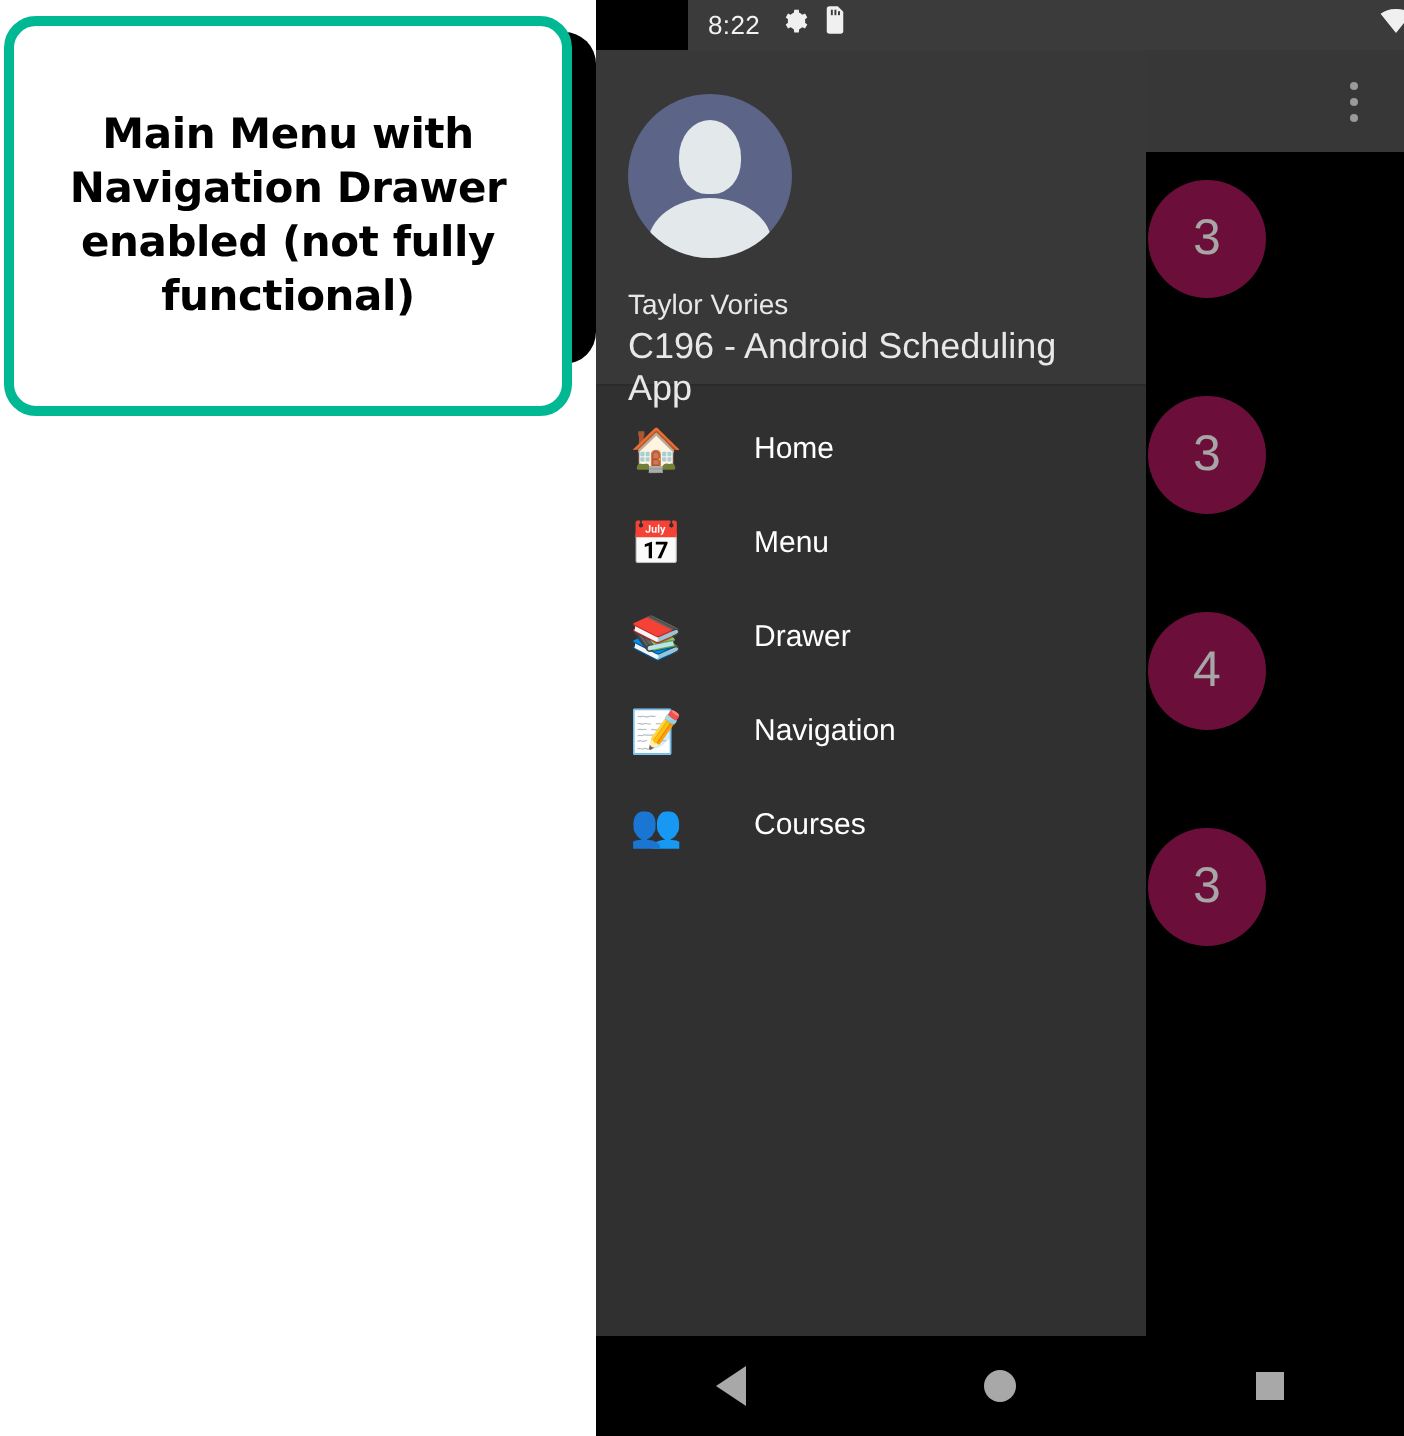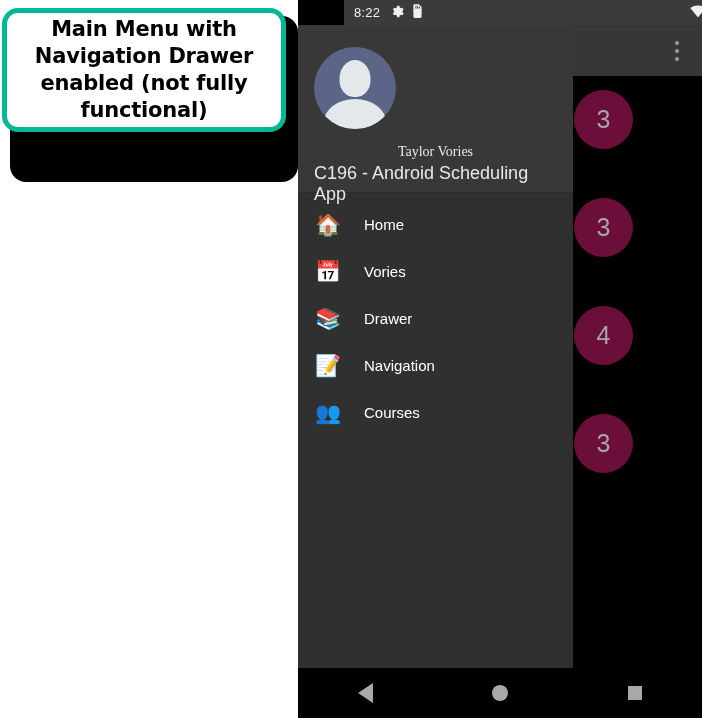--- a/index.html
+++ b/index.html
@@ -30,21 +30,21 @@
     width: 288px;
     height: 166px;
     background: #000000;
     border-radius: 16px;
   }
   #callout-box {
     position: absolute;
     left: 2px;
     top: 8px;
     width: 284px;
-    height: 124px;
+    height: 200px;
     background: #ffffff;
     border: 5px solid #00b894;
     border-radius: 16px;
     box-sizing: border-box;
     display: flex;
     align-items: center;
     justify-content: center;
     padding: 4px 10px;
   }
   #callout-text {
@@ -207,22 +207,21 @@
     bottom: -16px;
     width: 62px;
     height: 46px;
     border-radius: 50% 50% 0 0;
     background: #e3e8ea;
   }
   #drawer-user-name {
     margin-top: 15px;
     font-size: 14px;
     color: #e8e8e8;
-    font-family: Liberation Serif, serif;
-    text-align: center;
+    font-family: Liberation Sans, sans-serif;
   }
   #drawer-user-subtitle {
     margin-top: 3px;
     font-size: 18px;
     color: #e8e8e8;
     font-family: "Liberation Sans", sans-serif;
   }
   #drawer-divider {
     height: 1px;
     background: #2b2b2b;
@@ -240,21 +239,21 @@
   .drawer-item .di-icon {
     width: 26px;
     height: 26px;
     font-size: 21px;
     line-height: 26px;
     text-align: center;
     flex: 0 0 auto;
     font-family: "DejaVu Sans", sans-serif;
   }
   .drawer-item .di-label {
-    margin-left: 23px;
+    margin-left: 36px;
     font-size: 15px;
     color: #ffffff;
     font-family: "Liberation Sans", sans-serif;
   }
 
   
   #nav-bar {
     position: absolute;
     left: 0;
     bottom: 0;
@@ -370,21 +369,21 @@
     </div>
     <div id="drawer-divider"></div>
 
     <div id="drawer-menu">
       <div class="drawer-item">
         <span class="di-icon">🏠</span>
         <span class="di-label">Home</span>
       </div>
       <div class="drawer-item">
         <span class="di-icon">📅</span>
-        <span class="di-label">Vories</span>
+        <span class="di-label">Menu</span>
       </div>
       <div class="drawer-item">
         <span class="di-icon">📚</span>
         <span class="di-label">Drawer</span>
       </div>
       <div class="drawer-item">
         <span class="di-icon">📝</span>
         <span class="di-label">Navigation</span>
       </div>
       <div class="drawer-item">

